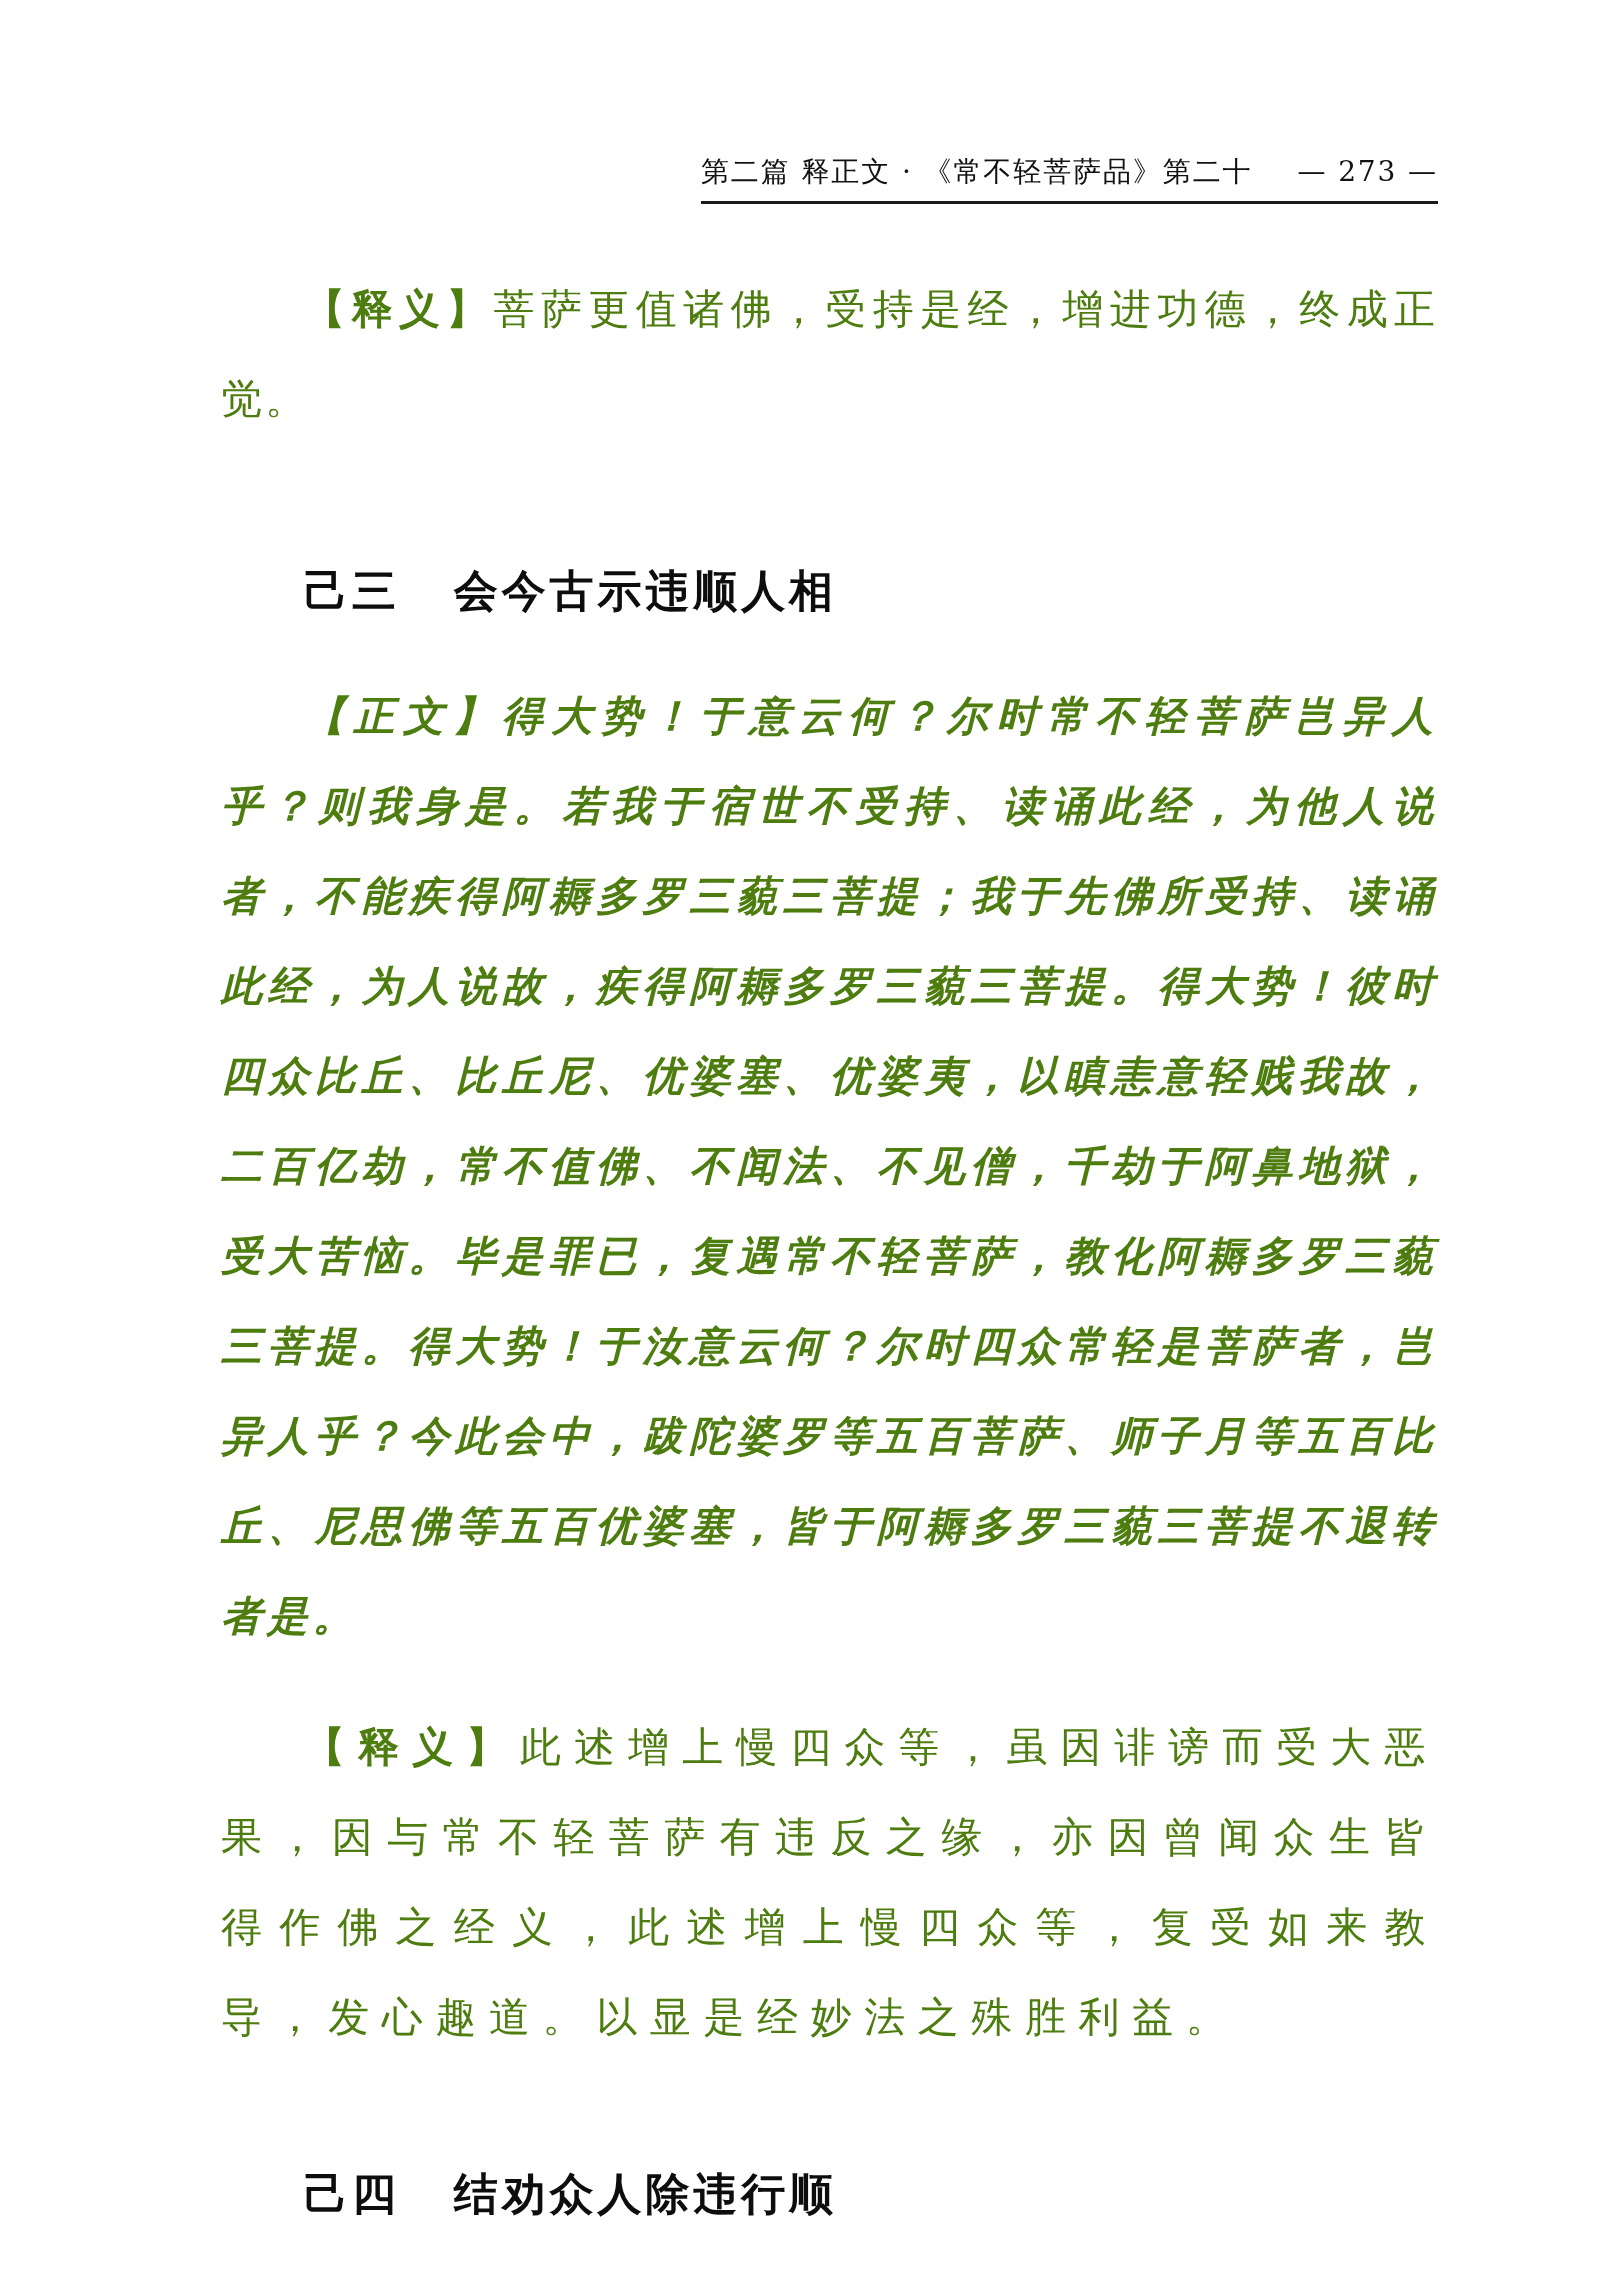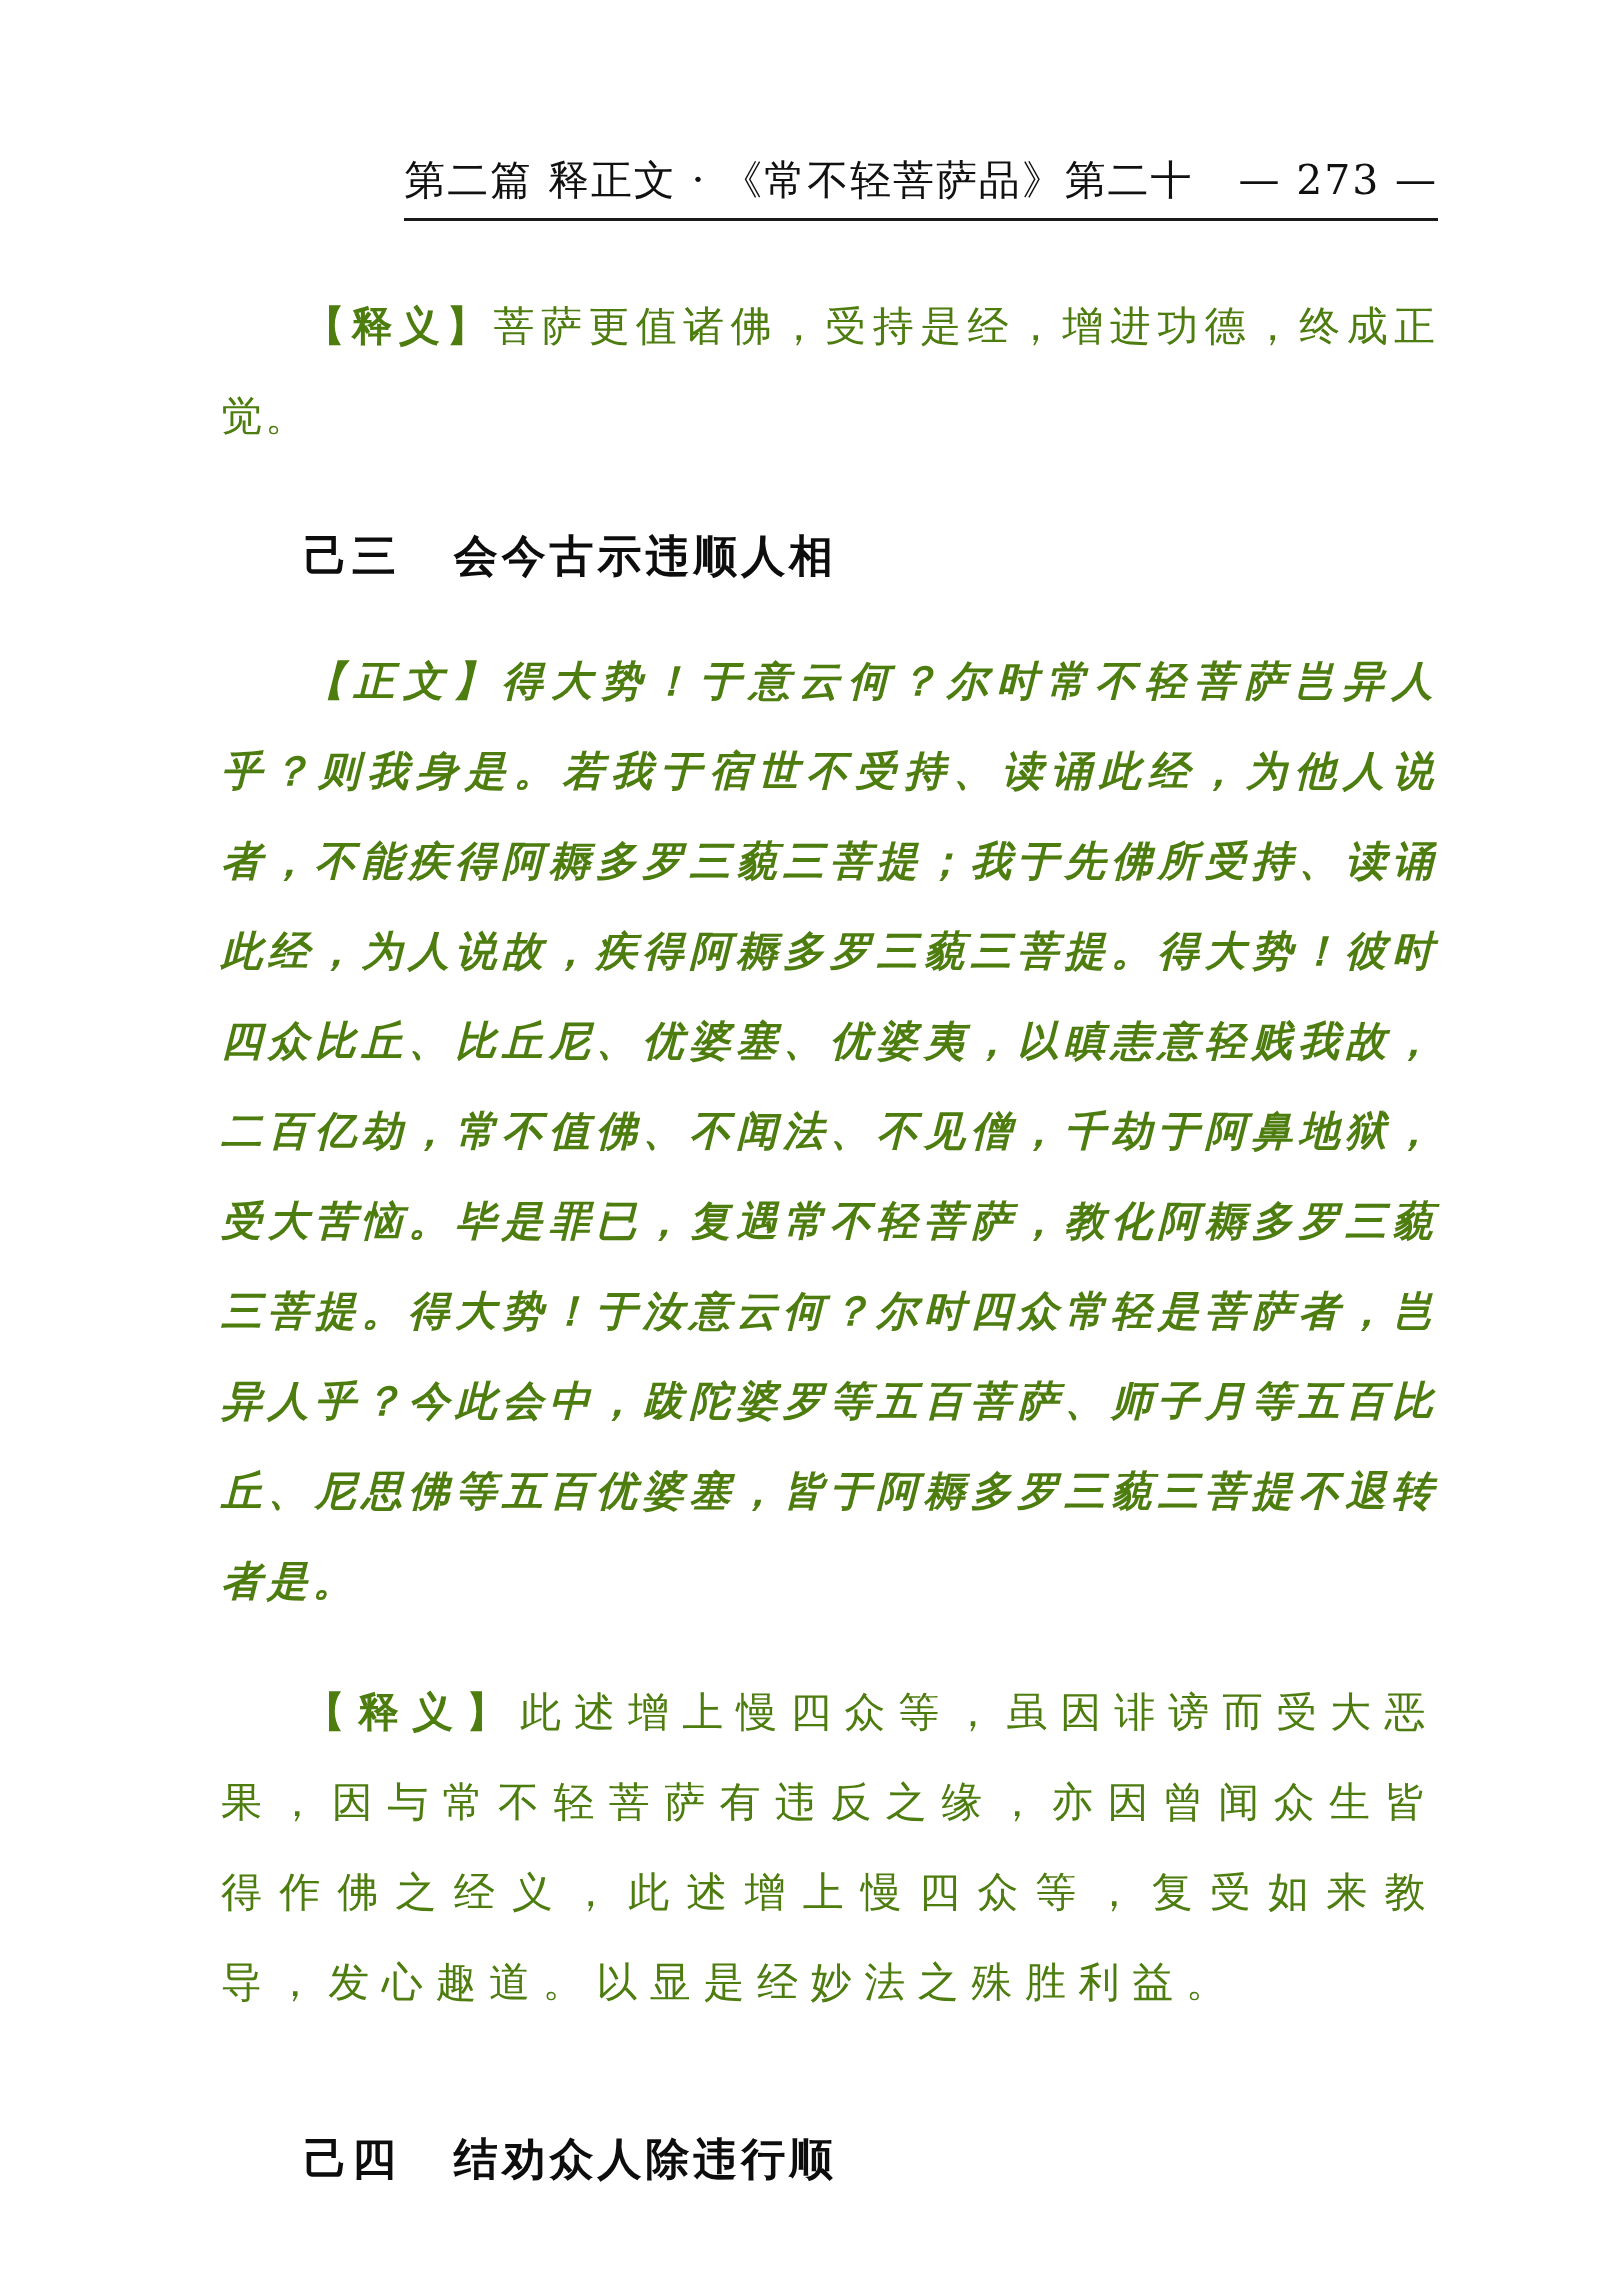--- a/index.html
+++ b/index.html
@@ -26,21 +26,21 @@
     padding-top: 153px;
   }
   
   .running-header {
     width: fit-content;
     margin-left: auto;
     margin-right: 0;
     padding-bottom: 9.7px;
     border-bottom: 3.9px solid #1a1a1a;
     font-family: "DejaVu Serif", serif;
-    font-size: 41px;
+    font-size: 28px;
     letter-spacing: 1.9px;
     white-space: nowrap;
     color: #111111;
   }
   .running-header .folio {
     margin-left: 45px;
   }
   
   .para {
     font-size: 41px;
@@ -75,21 +75,21 @@
     letter-spacing: 3.9px;
     padding-left: 83px;
     color: #0d0d0d;
     white-space: nowrap;
   }
   .section-heading .sec-title {
     margin-left: 54px;
   }
   
   .para-first        { margin-top: 60px; }
-  .heading-1         { margin-top: 66px; }
+  .heading-1         { margin-top: 118px; }
   .zw-1              { margin-top: 50px; }
   .sy-2              { margin-top: 11.6px; }
   .heading-2         { margin-top: 103px; }
 </style>
 </head>
 <body>
 
 <div class="page">
   <div class="content">
 

